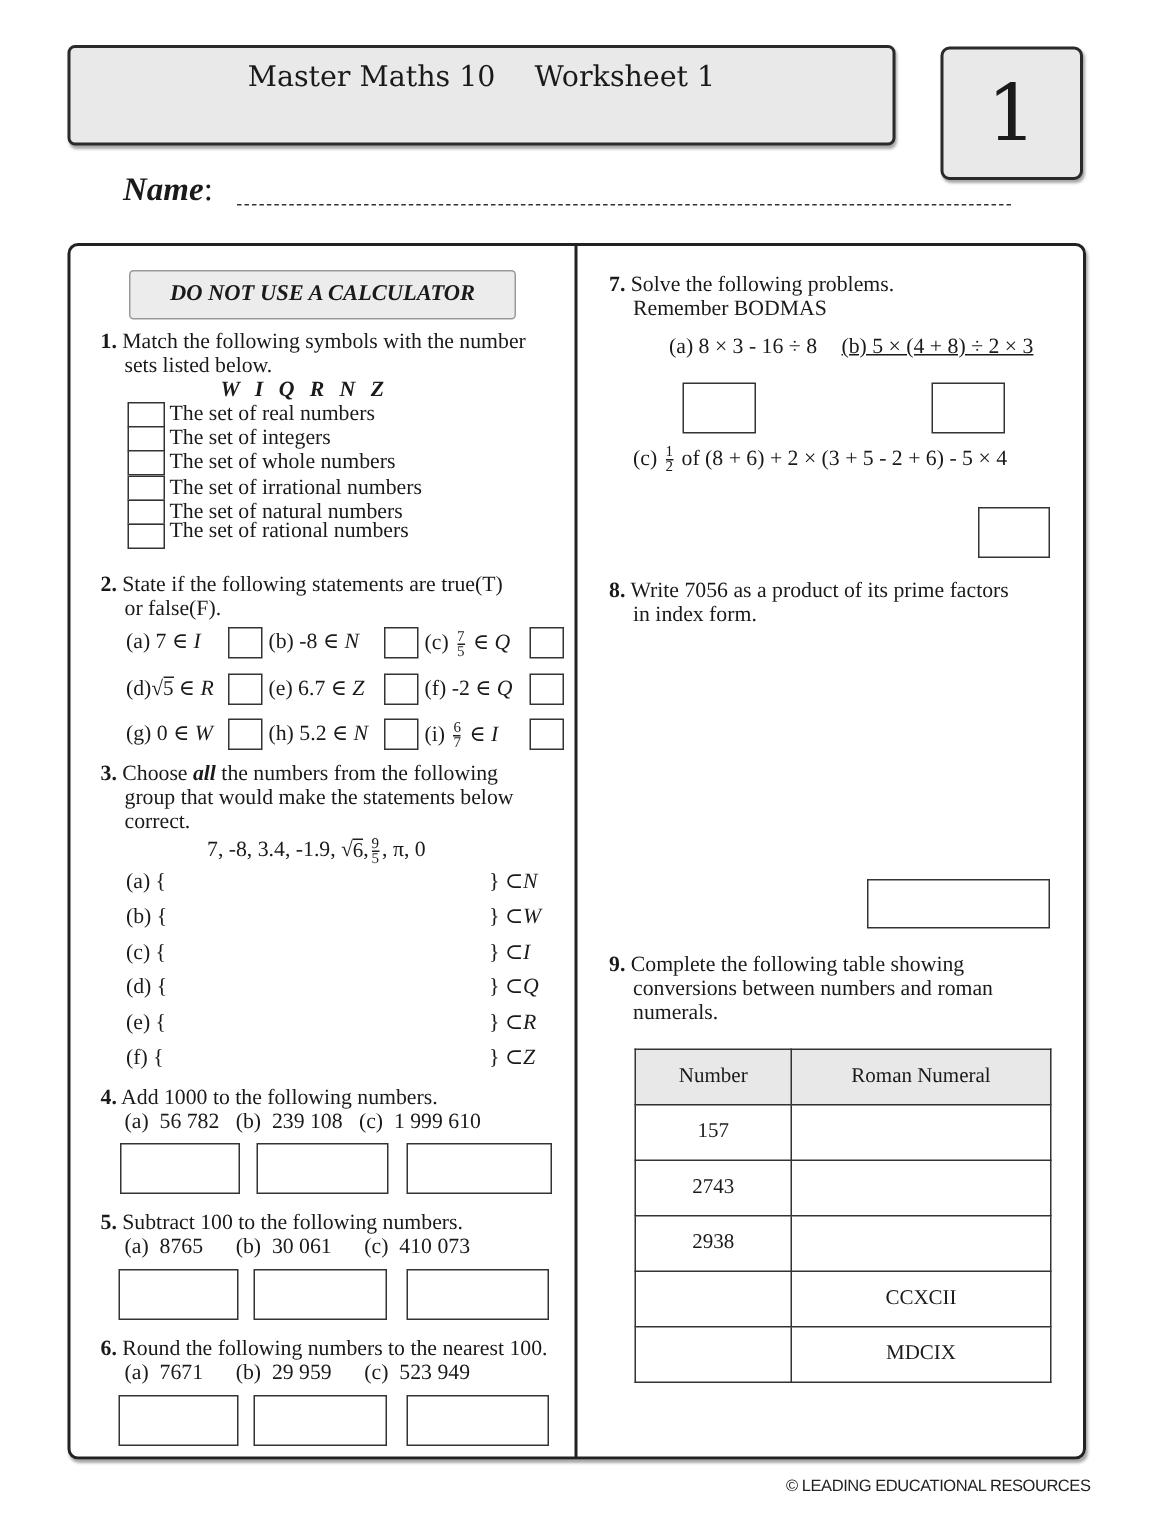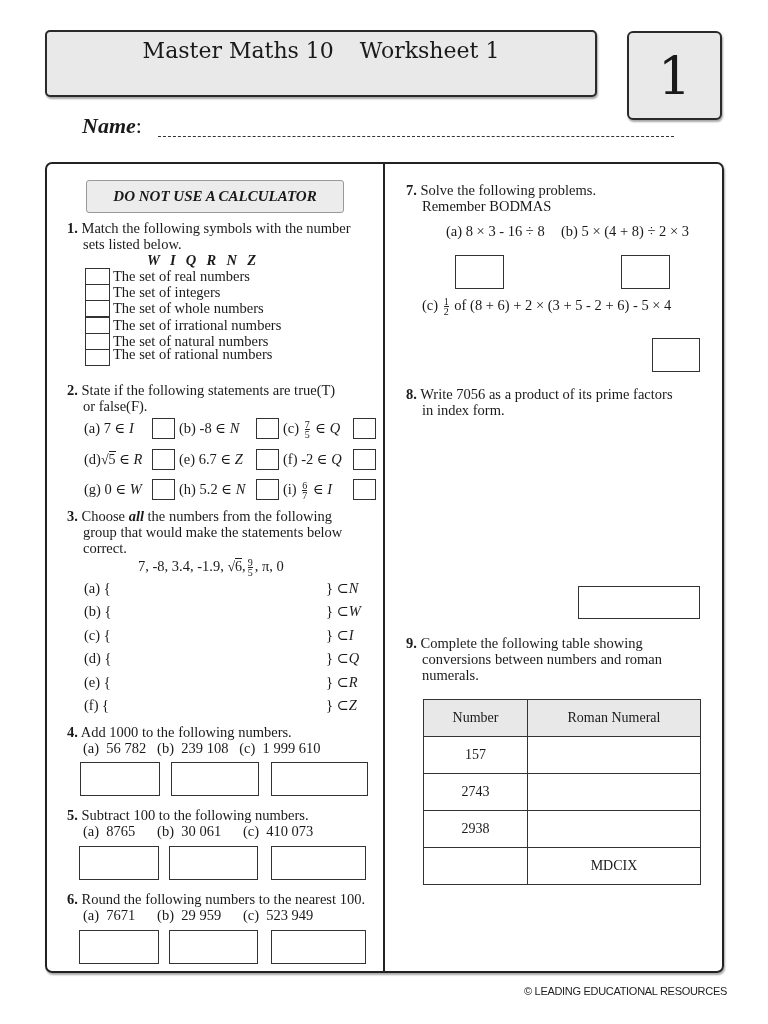--- a/index.html
+++ b/index.html
@@ -3,21 +3,21 @@
   <meta charset="utf-8">
   <style>
     * { box-sizing: border-box; margin: 0; padding: 0; }
     html, body { width: 768px; height: 1024px; background: #ffffff; overflow: hidden; }
     body { position: relative; font-family: "Liberation Serif", "DejaVu Serif", serif; color: #1a1a1a; }
 
     .title-box {
       position: absolute; left: 45px; top: 30px; width: 552px; height: 67px;
       background: #e9e9e9; border: 2px solid #2a2a2a; border-radius: 5px;
       box-shadow: 1px 2px 2px rgba(0,0,0,0.35);
-      font-family: "DejaVu Serif", serif; font-size: 22px; text-align: center; line-height: 26px;
+      font-family: "DejaVu Serif", serif; font-size: 19px; text-align: center; line-height: 26px;
       padding-top: 6px;
     }
     .title-box .t1 span { display: inline-block; }
     .title-box .t1 .gap { width: 26px; }
     .num-box {
       position: absolute; left: 627px; top: 31px; width: 95px; height: 89px;
       background: #e9e9e9; border: 2px solid #2a2a2a; border-radius: 6px;
       box-shadow: 1px 2px 2px rgba(0,0,0,0.35);
       font-family: "DejaVu Serif", serif; font-size: 52px; text-align: center; line-height: 86px;
     }
@@ -162,21 +162,21 @@
 
 <div class="txt" style="left:67px;top:891px;"><span class="q-num">6.</span> <span>Round the following numbers to the nearest 100.</span></div>
 <div class="txt" style="left:83px;top:907px;white-space:pre;"><span>(a)  7671</span>      <span>(b)  29 959</span>      <span>(c)  523 949</span></div>
 <div class="box" style="left:79px;top:930px;width:80px;height:34px;"></div>
 <div class="box" style="left:169px;top:930px;width:89px;height:34px;"></div>
 <div class="box" style="left:271px;top:930px;width:95px;height:34px;"></div>
 
 <div class="txt" style="left:406px;top:182px;"><span class="q-num">7.</span> <span>Solve the following problems.</span></div>
 <div class="txt" style="left:422px;top:198px;">Remember BODMAS</div>
 <div class="txt" style="left:446px;top:223px;">(a)  8 × 3 - 16 ÷ 8</div>
-<div class="txt" style="left:561px;top:223px;">(b)  5 × (4 + 8) ÷ 2 × 3</div>
+<div class="txt" style="left:561px;top:223px;text-decoration:underline;">(b)  5 × (4 + 8) ÷ 2 × 3</div>
 <div class="box" style="left:455px;top:255px;width:49px;height:34px;"></div>
 <div class="box" style="left:621px;top:255px;width:49px;height:34px;"></div>
 <div class="txt" style="left:422px;top:297px;">
   <span>(c)</span> <span class="frac"><span>1</span><span class="bar">2</span></span> <span>of (8 + 6) + 2 × (3 + 5 - 2 + 6) - 5 × 4</span>
 </div>
 <div class="box" style="left:652px;top:338px;width:48px;height:34px;"></div>
 
 <div class="txt" style="left:406px;top:386px;"><span class="q-num">8.</span> <span>Write 7056 as a product of its prime factors</span></div>
 <div class="txt" style="left:422px;top:402px;">in index form.</div>
 <div class="box" style="left:578px;top:586px;width:122px;height:33px;"></div>
@@ -200,18 +200,22 @@
       <tr>
         <td class="c1">2743</td>
         <td></td>
       </tr>
       <tr>
         <td class="c1">2938</td>
         <td></td>
       </tr>
       <tr>
         <td class="c1"></td>
+        <td>CCXCII</td>
+      </tr>
+      <tr>
+        <td class="c1"></td>
         <td>MDCIX</td>
       </tr>
     </tbody>
 </table>
 
 <div class="footer">© LEADING EDUCATIONAL RESOURCES</div>
 
 </body></html>

